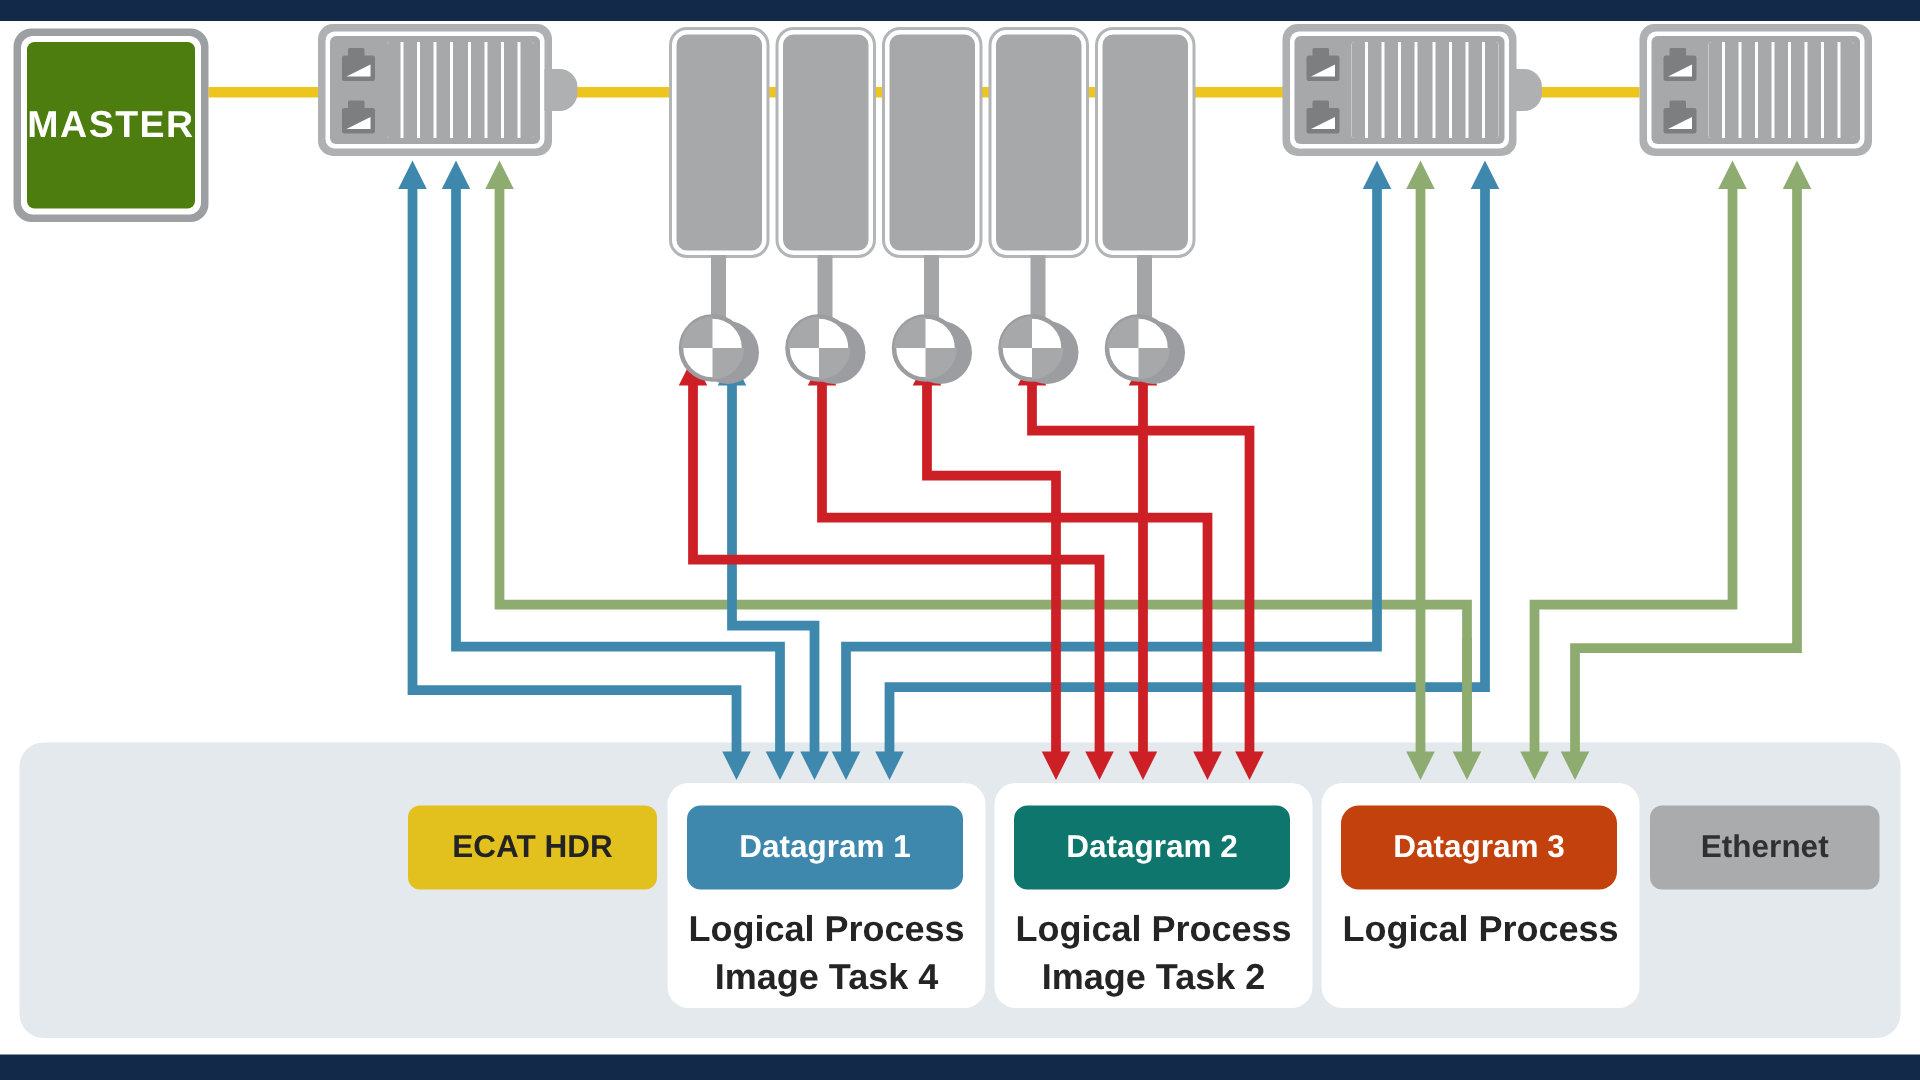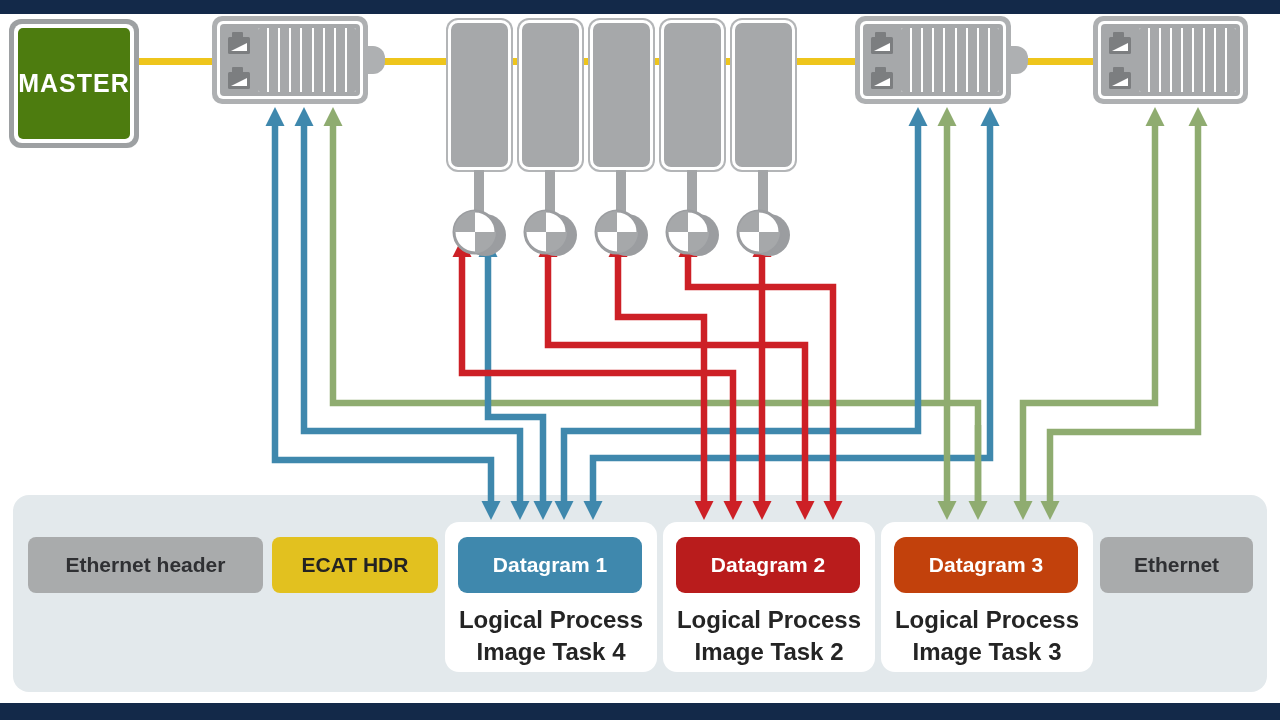--- a/index.html
+++ b/index.html
@@ -53,44 +53,42 @@
 </style>
 </head>
 <body>
 
 <div class="stage">
 
   <div class="bar top"></div>
   <div class="bar bottom"></div>
 
   <div class="panel">
-    <div class="gbox" style="left:15px;width:235px;">Ethernet header</div>
     <div class="gbox yellow" style="left:259px;width:166px;">ECAT HDR</div>
 
     <div class="dg-wrap" style="left:432px;">
       <div class="dg" style="background: rgb(63, 136, 173);">Datagram 1</div>
       <div class="task">
         <div>Logical Process</div>
         <div>Image Task 4</div>
       </div>
     </div>
 
     <div class="dg-wrap" style="left:650px;">
-      <div class="dg" style="background: #b91c1c;">Datagram 2</div>
+      <div class="dg" style="background: #0f766e;">Datagram 2</div>
       <div class="task">
         <div>Logical Process</div>
         <div>Image Task 2</div>
       </div>
     </div>
 
     <div class="dg-wrap" style="left:868px;">
       <div class="dg" style="background: #c2410c; border-radius: 12px;">Datagram 3</div>
       <div class="task">
         <div>Logical Process</div>
-        <div>Image Task 3</div>
       </div>
     </div>
 
     <div class="gbox" style="left:1087px;width:153px;">Ethernet</div>
   </div>
 
   <svg id="wires" width="1280" height="720">
       <rect x="139" y="58" width="954" height="7" fill="#eec51c"></rect>
       <polyline points="333,124 333,403 978,403 978,503" fill="none" stroke="#8fac70" stroke-width="6.5"></polyline>
       <polygon points="333,107 323.5,126 342.5,126" fill="#8fac70"></polygon>

